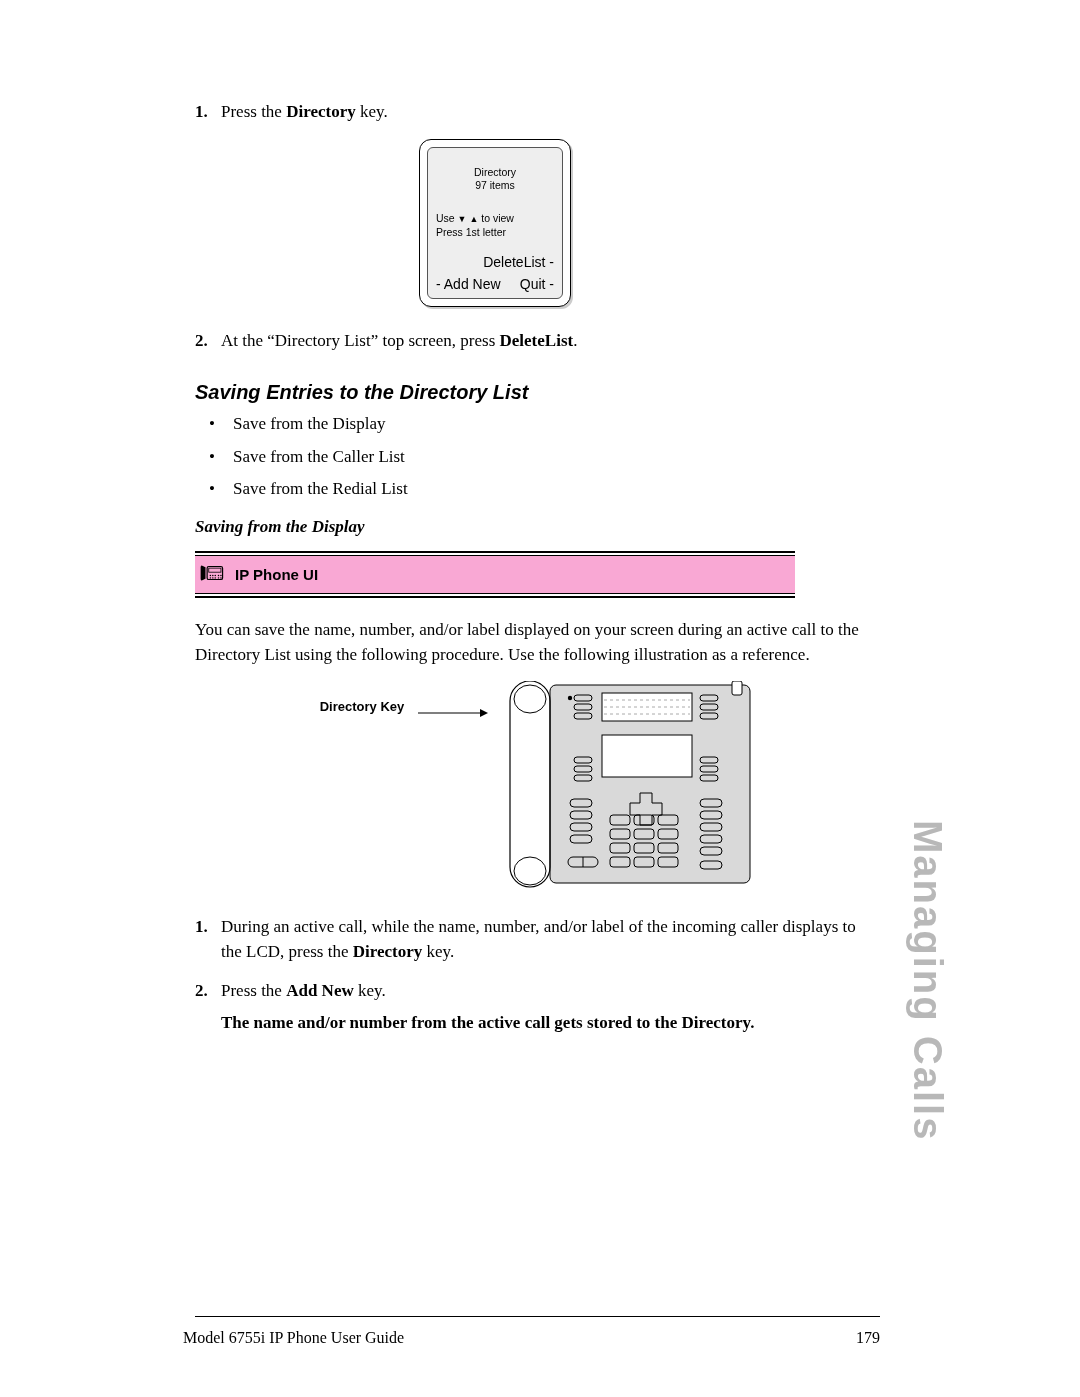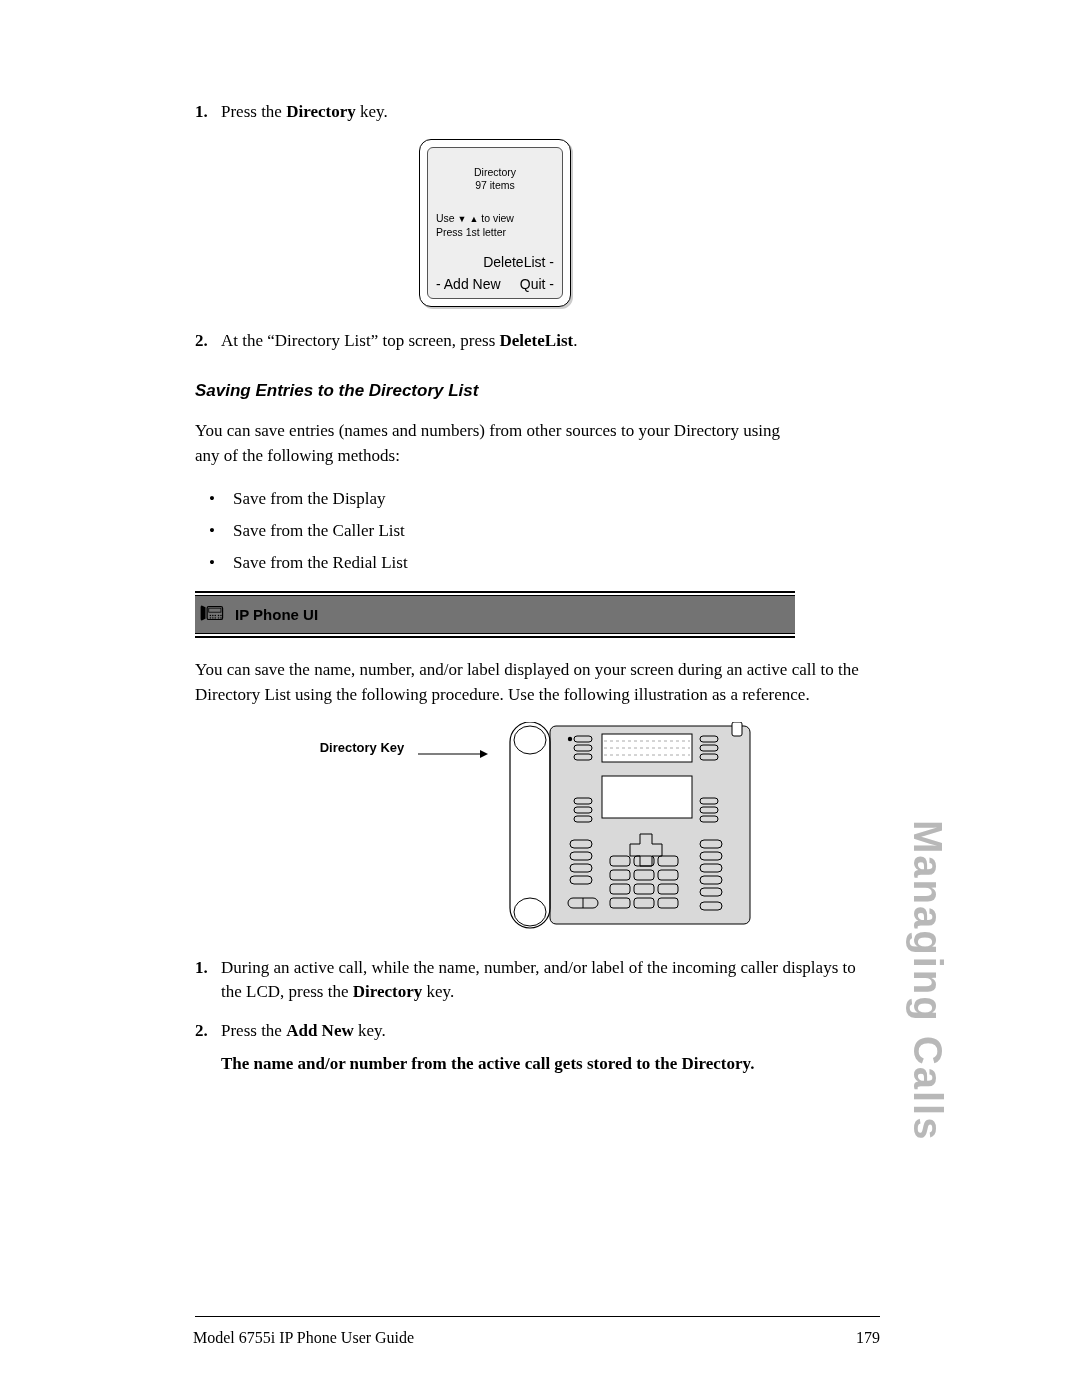--- a/index.html
+++ b/index.html
@@ -54,40 +54,40 @@
   .lcd-mid { margin-top: 18px; text-align: left; line-height: 1.35; }
   .lcd-spacer { flex: 1; }
   .lcd-bottom { display: flex; justify-content: space-between; font-size: 14px; }
   .lcd-bottom .right { text-align: right; }
   .arrow { font-size: 9px; }
 
   .section-heading {
     font-family: Arial, Helvetica, sans-serif;
     font-weight: bold;
     font-style: italic;
-    font-size: 17px;
+    font-size: 20px;
     margin-top: 28px;
-    margin-bottom: 18px;
+    margin-bottom: 4px;
   }
   .para { font-size: 17px; line-height: 1.45; margin-bottom: 14px; }
   ul.bullets { list-style: none; margin-left: 14px; margin-bottom: 12px; }
   ul.bullets li { font-size: 17px; line-height: 1.9; position: relative; padding-left: 24px; }
   ul.bullets li::before { content: "•"; position: absolute; left: 0; font-size: 17px; }
 
   .sub-italic {
     font-style: italic; font-weight: bold; font-size: 17px;
     margin-top: 10px; margin-bottom: 14px;
   }
 
   
   .rule-dbl { border-top: 2px solid #000; border-bottom: 1px solid #000; height: 5px; margin-bottom: 0; }
   .ipbar {
     display: flex; align-items: center; gap: 10px;
     padding: 6px 4px;
-    background: #737373;
+    background: #f9a8d4;
     font-family: Arial, Helvetica, sans-serif;
     font-weight: bold; font-size: 15px;
   }
   .ipbar svg { width: 26px; height: 22px; }
   .rule-dbl2 { border-top: 1px solid #000; border-bottom: 2px solid #000; height: 5px; margin-bottom: 20px; }
 
   
   .phone-wrap { display: flex; justify-content: center; align-items: flex-start; gap: 14px; margin: 10px 0 24px; position: relative; left: 46px; }
   .dir-label {
     font-family: Arial, Helvetica, sans-serif;
@@ -95,21 +95,21 @@
     align-self: flex-start; margin-top: 18px;
   }
   .arrow-line { align-self: flex-start; margin-top: 23px; }
   .phone-svg { width: 260px; height: 210px; }
 
   .step-sub { font-size: 17px; line-height: 1.45; margin-left: 26px; margin-top: 8px; font-weight: bold; }
 
   
   .footer-rule { position: absolute; left: 195px; right: 200px; bottom: 80px; border-top: 1px solid #000; }
   .footer {
-    position: absolute; left: 193px; right: 200px; bottom: 50px;
+    position: absolute; left: 183px; right: 200px; bottom: 50px;
     display: flex; justify-content: space-between;
     font-size: 16px; font-family: "Times New Roman", serif;
   }
 
   
   .side-tab {
     position: absolute;
     right: 130px;
     top: 820px;
     font-family: Arial, Helvetica, sans-serif;
@@ -161,28 +161,28 @@
 
   <div class="step">
     <div class="step-num">2.</div>
     <div class="step-body">
       <span>At the “Directory List” top screen, press </span><span class="bold">DeleteList</span><span>.</span>
     </div>
   </div>
 
   <div class="section-heading">Saving Entries to the Directory List</div>
 
-  <div class="para">You can save entries (names and numbers) from other sources to your Directory using any of the following methods:</div>
 
   <ul class="bullets">
     <li>Save from the Display</li>
     <li>Save from the Caller List</li>
     <li>Save from the Redial List</li>
   </ul>
 
+  <div class="sub-italic">Saving from the Display</div>
 
   <div class="rule-dbl"></div>
   <div class="ipbar">
     <span>
       <svg viewBox="0 0 32 26">
         <path d="M4 4 Q2 3 2 6 L2 20 Q2 23 4 22 L8 20 L8 6 Z" fill="#000"></path>
         <rect x="10" y="5" width="19" height="16" rx="2" fill="none" stroke="#000" stroke-width="1.5"></rect>
         <rect x="12" y="7" width="15" height="5" fill="none" stroke="#000" stroke-width="1"></rect>
         <circle cx="14" cy="16" r="0.9" fill="#000"></circle>
           <circle cx="17" cy="16" r="0.9" fill="#000"></circle>

